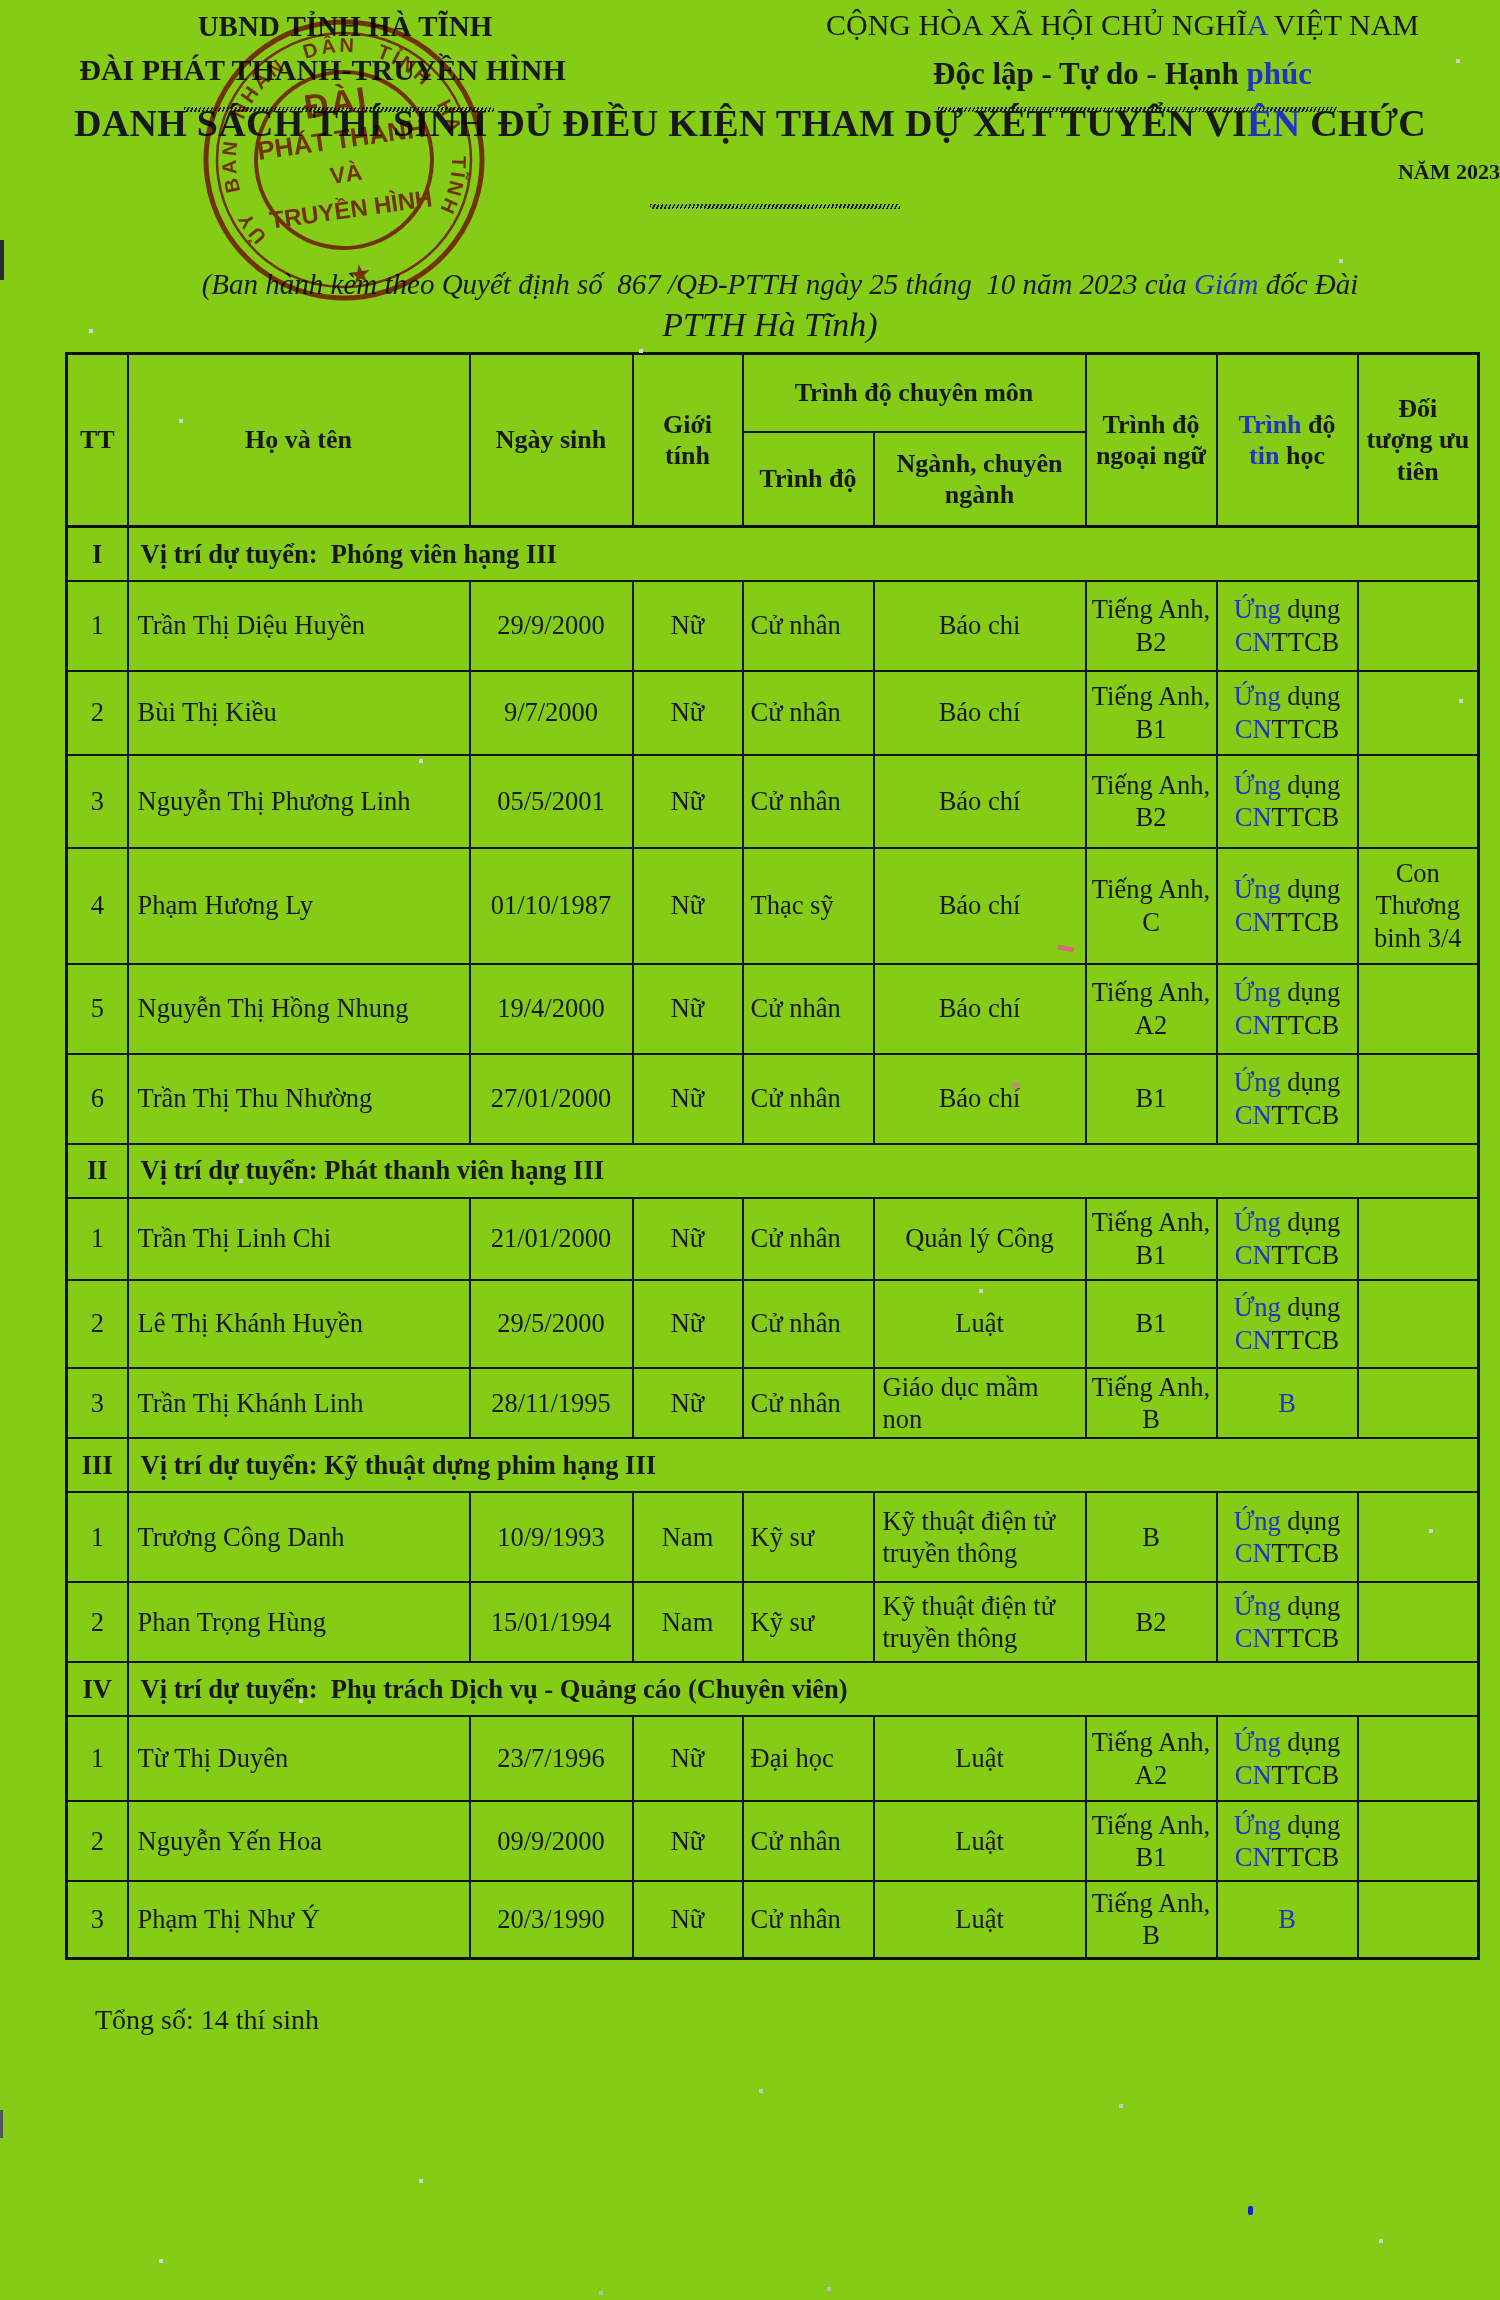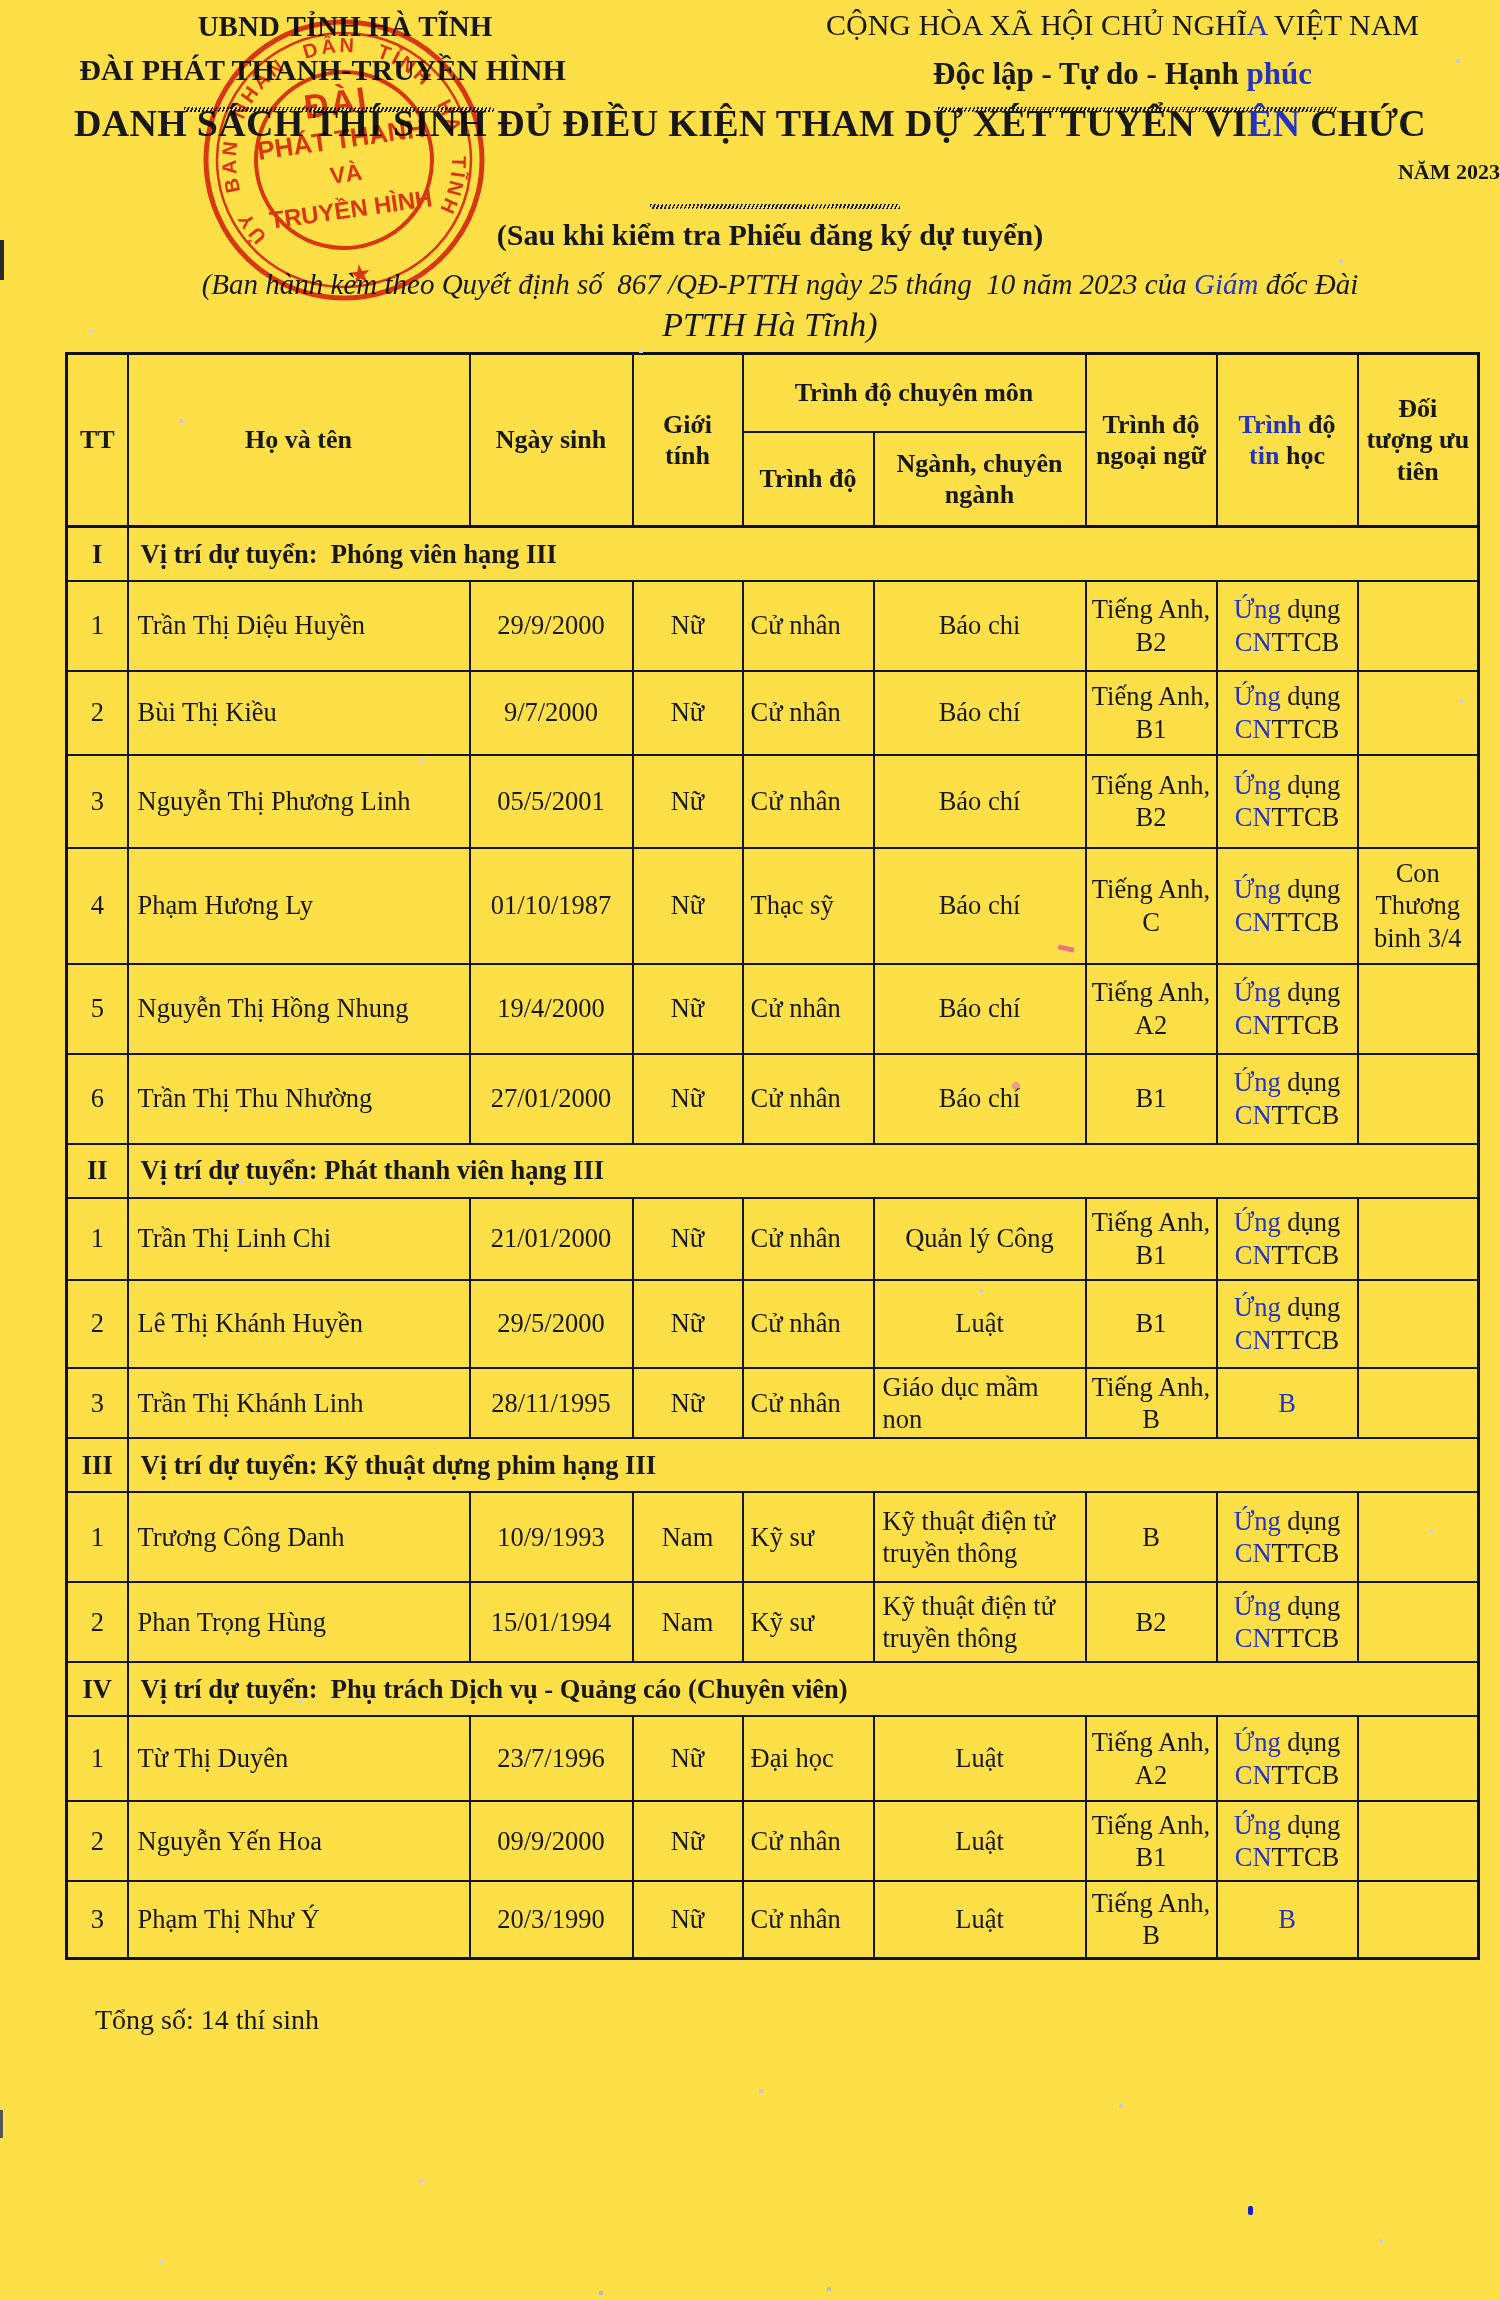--- a/index.html
+++ b/index.html
@@ -1,17 +1,17 @@
 <!DOCTYPE html>
 <html style="--blue: #2433c0; --red: #d5251f;"><head>
 <meta charset="utf-8">
 <style>
   html,body{margin:0;padding:0;background:#e8e8e8;}
   .page{
-    position:relative;width:1500px;height:2300px;background:#fde047;
+    position:relative;width:1500px;height:2300px;background:#84cc16;
     overflow:hidden;color:#181818;
     font-family:"Liberation Serif","DejaVu Serif",serif;
   }
   .line{position:absolute;white-space:pre;}
   .ctr{text-align:center;}
   .blue{color:var(--blue,#2433c0);}
   #org1{left:60px;top:10px;width:570px;font-size:29px;font-weight:bold;}
   #org2{left:30px;top:53px;width:585px;font-size:30px;font-weight:bold;}
   #nat1{left:755px;top:8px;width:735px;font-size:30px;font-weight:normal;}
   #nat2{left:755px;top:56px;width:735px;font-size:31px;font-weight:bold;}
@@ -80,21 +80,20 @@
   <div id="org2" class="line ctr">ĐÀI PHÁT THANH-TRUYỀN HÌNH</div>
   <div id="ul-left" class="underline"></div>
 
   <div id="nat1" class="line ctr"><span>CỘNG HÒA XÃ HỘI CHỦ NGHĨ</span><span class="blue">A</span><span> VIỆT NAM</span></div>
   <div id="nat2" class="line ctr"><span>Độc lập - Tự do - Hạnh </span><span class="blue">phúc</span></div>
   <div id="ul-right" class="underline"></div>
 
   <div id="title1" class="line ctr"><span>DANH SÁCH THÍ SINH ĐỦ ĐIỀU KIỆN THAM DỰ XÉT TUYỂN VI</span><span class="blue">ÊN</span><span> CHỨC</span></div>
   <div id="title2" class="line ctr">NĂM 2023</div>
   <div id="ul-nam" class="underline"></div>
-  <div id="subtitle" class="line ctr">(Sau khi kiểm tra Phiếu đăng ký dự tuyển)</div>
   <div id="issue1" class="line ctr"><span>(Ban hành kèm theo Quyết định số  867 /QĐ-PTTH ngày 25 tháng  10 năm 2023 của </span><span class="blue">Giám</span><span> đốc Đài</span></div>
   <div id="issue2" class="line ctr">PTTH Hà Tĩnh)</div>
 
   <svg class="stamp" viewBox="-150 -150 300 300">
     <circle class="sring" r="138" stroke-width="5"></circle>
     <circle class="sring" r="127" stroke-width="2.5"></circle>
     <circle class="sring" r="88" stroke-width="4"></circle>
     <path id="stamp-arc" d="M -88.5 62 A 108 108 0 1 1 88.5 62" fill="none"></path>
     <text class="ringtext">
       <textPath href="#stamp-arc" startOffset="50%" text-anchor="middle">ỦY BAN NHÂN DÂN TỈNH HÀ TĨNH</textPath>

